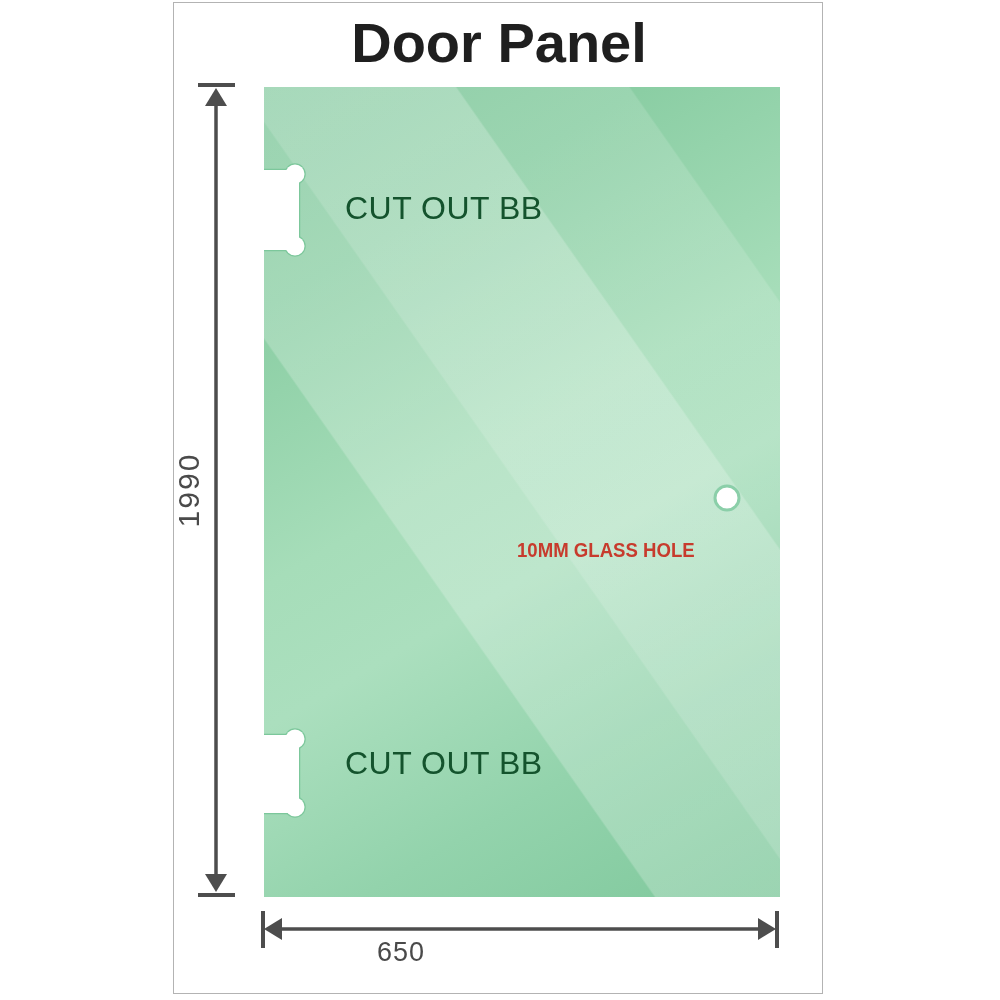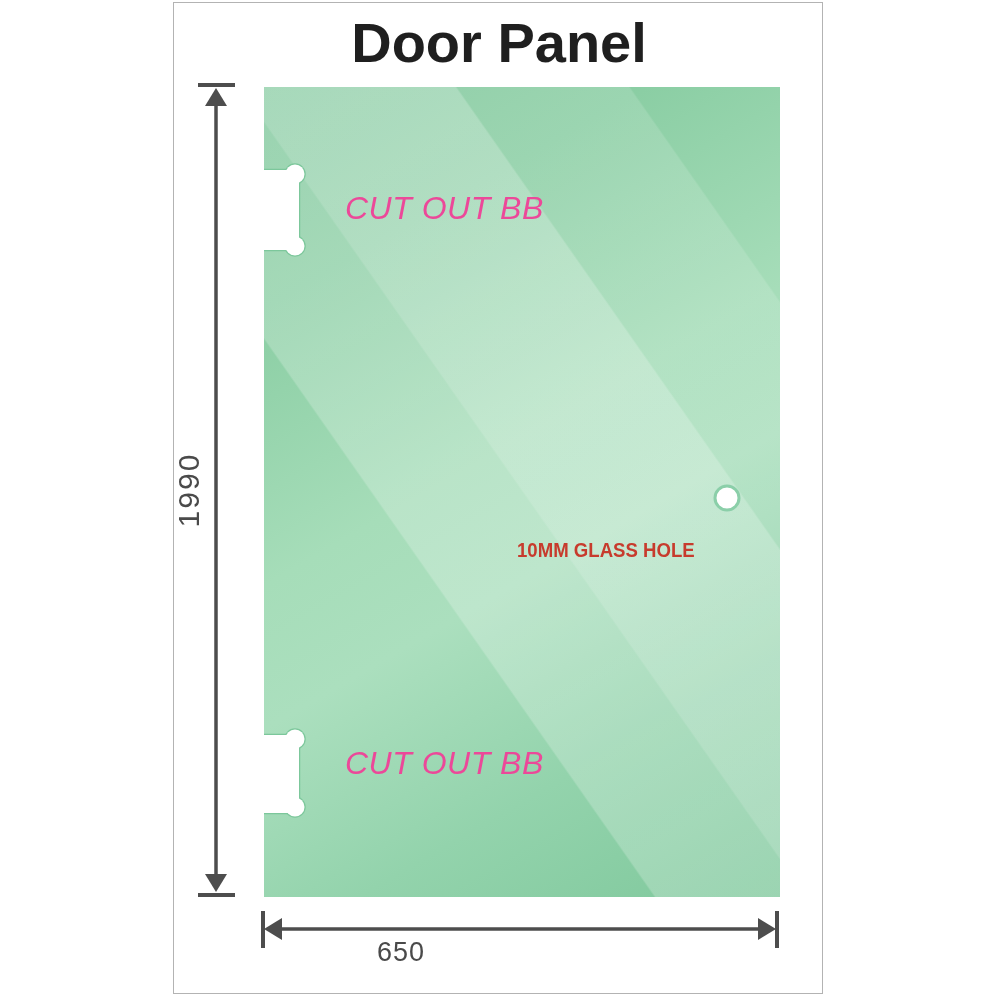--- a/index.html
+++ b/index.html
@@ -33,23 +33,22 @@
       linear-gradient(55deg, rgba(255,255,255,0) 0%, rgba(255,255,255,0) 50%, rgba(255,255,255,0.14) 50.2%, rgba(255,255,255,0.14) 86%, rgba(255,255,255,0) 86.2%),
       linear-gradient(150deg, #7cc699 0%, #8bcea4 20%, #a6ddb9 45%, #abdfbe 58%, #93d3ac 78%, #7fc89c 100%);
   }
   .overlay-svg{
     position:absolute;left:0;top:0;width:1000px;height:1000px;
   }
   .cutout-label{
     position:absolute;
     font-size:32px;
     letter-spacing:0.5px;
-    color:#ec4899;
+    color:#14532d;
     white-space:nowrap;
-    font-style:italic;
   }
   .cutout-label.top{left:345px;top:190px;}
   .cutout-label.bottom{left:345px;top:745px;}
   .hole-label{
     position:absolute;
     left:517px;top:539px;
     font-size:20px;font-weight:700;
     color:#c73b2d;
     white-space:nowrap;
     transform:scaleX(0.93);

